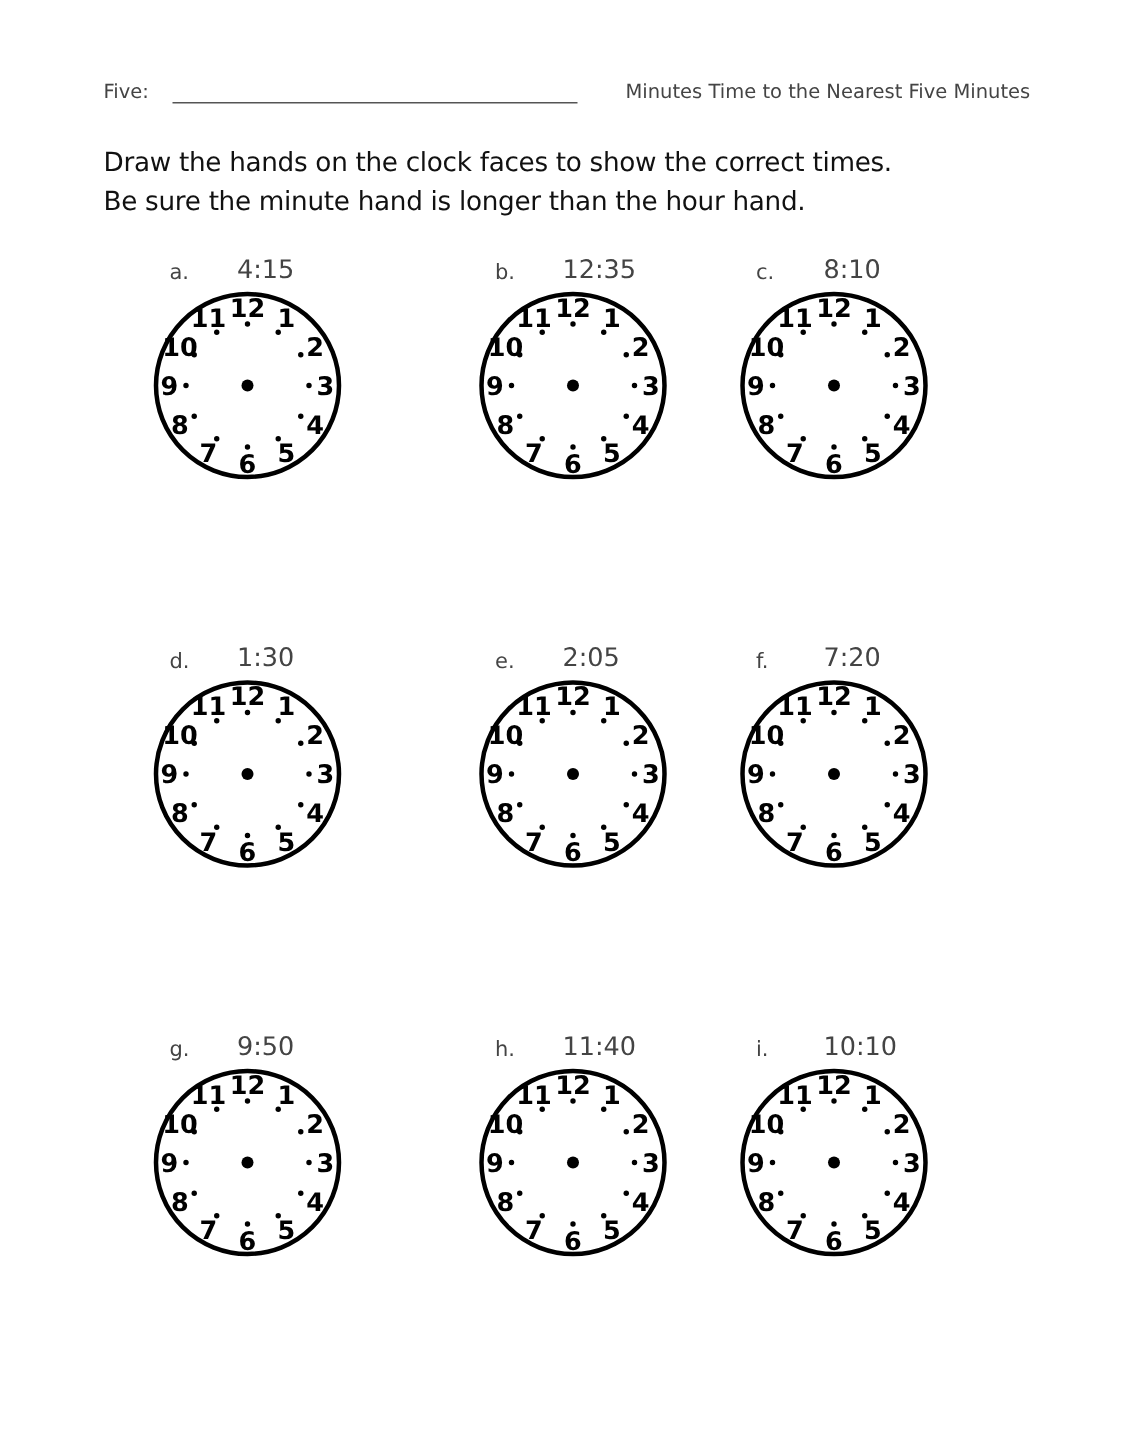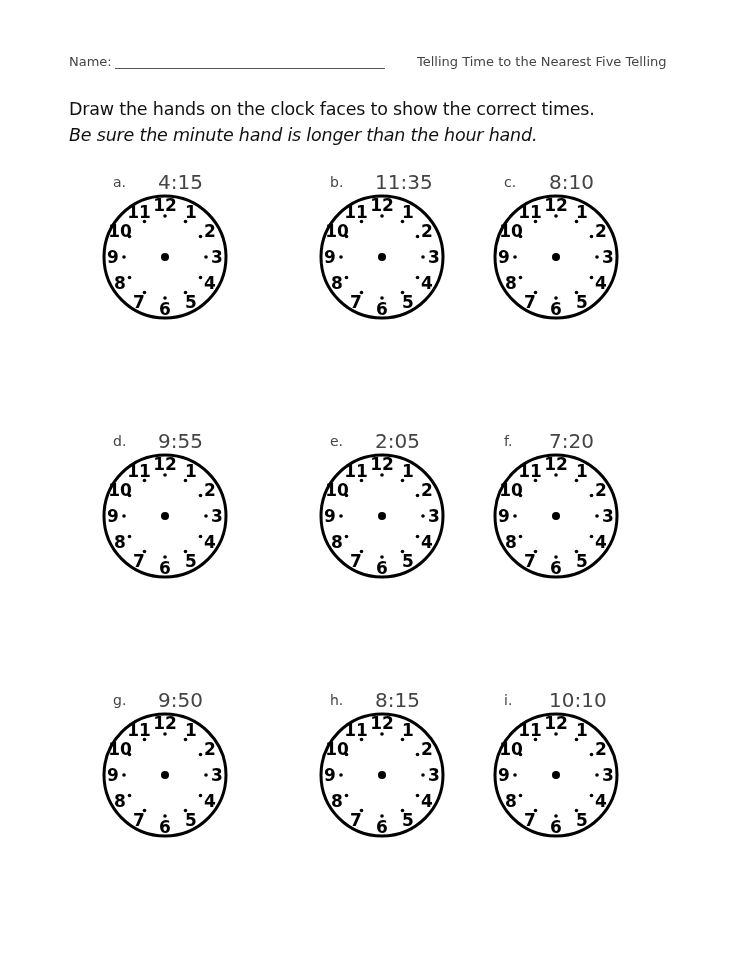--- a/index.html
+++ b/index.html
@@ -3,32 +3,32 @@
 <meta charset="utf-8">
 <style>
   html, body { margin:0; padding:0; background:#ffffff; }
   body { width:749px; height:970px; position:relative; overflow:hidden;
          font-family:"DejaVu Sans", sans-serif; color:#000; }
   .hdr-name { position:absolute; left:69px; top:54px; font-size:13px; color:#444; }
   .hdr-line { position:absolute; left:115px; top:68px; width:270px; border-bottom:1px solid #555; }
   .hdr-title { position:absolute; left:417px; top:54px; font-size:13px; color:#444; }
   .instr { position:absolute; left:69px; font-size:17.5px; color:#111; letter-spacing:-0.2px;text-align:center; }
   .instr1 { top:99px; }
-  .instr2 { top:125px;font-style:italic; }
+  .instr2 { top:125px; }
   .clock { position:absolute; width:135px; height:160px; }
   .clock .letter { position:absolute; left:0; top:0; font-size:14px; color:#444; }
-  .clock .time { position:absolute; left:45px; top:-4px; font-size:20px; color:#444; }
+  .clock .time { position:absolute; left:45px; top:-4px; font-size:17px; color:#444; }
   .clock svg { position:absolute; left:-13px; top:18px; }
 </style>
 </head>
 <body>
 
-<div class="hdr-name">Name:</div>
+<div class="hdr-name">Five:</div>
 <div class="hdr-line"></div>
-<div class="hdr-title">Telling Time to the Nearest Five Telling</div>
+<div class="hdr-title">Minutes Time to the Nearest Five Minutes</div>
 
 <div class="instr instr1">Draw the hands on the clock faces to show the correct times.</div>
 <div class="instr instr2">Be sure the minute hand is longer than the hour hand.</div>
 
 <div class="clock" style="left:113px;top:174px;">
   <span class="letter">a.</span>
   <span class="time">4:15</span>
   <svg class="face" width="130" height="130" viewBox="0 0 130 130">
       <circle cx="65" cy="65" r="61" fill="none" stroke="#000" stroke-width="3"></circle>
       <circle cx="65" cy="24" r="1.8" fill="#000"></circle>
@@ -53,21 +53,21 @@
       <text x="13" y="71" text-anchor="middle" font-size="17" font-weight="bold" font-family="DejaVu Sans, sans-serif" fill="#000">9</text>
       <circle cx="29.492958444838017" cy="44.5" r="1.8" fill="#000"></circle>
       <text x="19.966679003209194" y="44.99999999999999" text-anchor="middle" font-size="17" font-weight="bold" font-family="DejaVu Sans, sans-serif" fill="#000">10</text>
       <circle cx="44.499999999999986" cy="29.492958444838024" r="1.8" fill="#000"></circle>
       <text x="38.99999999999998" y="25.966679003209208" text-anchor="middle" font-size="17" font-weight="bold" font-family="DejaVu Sans, sans-serif" fill="#000">11</text>
       <circle cx="65" cy="65" r="4" fill="#000"></circle>
     </svg>
 </div>
 <div class="clock" style="left:330px;top:174px;">
   <span class="letter">b.</span>
-  <span class="time">11:35</span>
+  <span class="time">12:35</span>
   <svg class="face" width="130" height="130" viewBox="0 0 130 130">
       <circle cx="65" cy="65" r="61" fill="none" stroke="#000" stroke-width="3"></circle>
       <circle cx="65" cy="24" r="1.8" fill="#000"></circle>
       <text x="65" y="19" text-anchor="middle" font-size="17" font-weight="bold" font-family="DejaVu Sans, sans-serif" fill="#000">12</text>
       <circle cx="85.5" cy="29.492958444838017" r="1.8" fill="#000"></circle>
       <text x="91" y="25.966679003209194" text-anchor="middle" font-size="17" font-weight="bold" font-family="DejaVu Sans, sans-serif" fill="#000">1</text>
       <circle cx="100.50704155516199" cy="44.5" r="1.8" fill="#000"></circle>
       <text x="110.03332099679082" y="45" text-anchor="middle" font-size="17" font-weight="bold" font-family="DejaVu Sans, sans-serif" fill="#000">2</text>
       <circle cx="106" cy="65" r="1.8" fill="#000"></circle>
       <text x="117" y="71" text-anchor="middle" font-size="17" font-weight="bold" font-family="DejaVu Sans, sans-serif" fill="#000">3</text>
@@ -118,21 +118,21 @@
       <circle cx="29.492958444838017" cy="44.5" r="1.8" fill="#000"></circle>
       <text x="19.966679003209194" y="44.99999999999999" text-anchor="middle" font-size="17" font-weight="bold" font-family="DejaVu Sans, sans-serif" fill="#000">10</text>
       <circle cx="44.499999999999986" cy="29.492958444838024" r="1.8" fill="#000"></circle>
       <text x="38.99999999999998" y="25.966679003209208" text-anchor="middle" font-size="17" font-weight="bold" font-family="DejaVu Sans, sans-serif" fill="#000">11</text>
       <circle cx="65" cy="65" r="4" fill="#000"></circle>
     </svg>
 </div>
 
 <div class="clock" style="left:113px;top:433px;">
   <span class="letter">d.</span>
-  <span class="time">9:55</span>
+  <span class="time">1:30</span>
   <svg class="face" width="130" height="130" viewBox="0 0 130 130">
       <circle cx="65" cy="65" r="61" fill="none" stroke="#000" stroke-width="3"></circle>
       <circle cx="65" cy="24" r="1.8" fill="#000"></circle>
       <text x="65" y="19" text-anchor="middle" font-size="17" font-weight="bold" font-family="DejaVu Sans, sans-serif" fill="#000">12</text>
       <circle cx="85.5" cy="29.492958444838017" r="1.8" fill="#000"></circle>
       <text x="91" y="25.966679003209194" text-anchor="middle" font-size="17" font-weight="bold" font-family="DejaVu Sans, sans-serif" fill="#000">1</text>
       <circle cx="100.50704155516199" cy="44.5" r="1.8" fill="#000"></circle>
       <text x="110.03332099679082" y="45" text-anchor="middle" font-size="17" font-weight="bold" font-family="DejaVu Sans, sans-serif" fill="#000">2</text>
       <circle cx="106" cy="65" r="1.8" fill="#000"></circle>
       <text x="117" y="71" text-anchor="middle" font-size="17" font-weight="bold" font-family="DejaVu Sans, sans-serif" fill="#000">3</text>
@@ -247,21 +247,21 @@
       <text x="13" y="71" text-anchor="middle" font-size="17" font-weight="bold" font-family="DejaVu Sans, sans-serif" fill="#000">9</text>
       <circle cx="29.492958444838017" cy="44.5" r="1.8" fill="#000"></circle>
       <text x="19.966679003209194" y="44.99999999999999" text-anchor="middle" font-size="17" font-weight="bold" font-family="DejaVu Sans, sans-serif" fill="#000">10</text>
       <circle cx="44.499999999999986" cy="29.492958444838024" r="1.8" fill="#000"></circle>
       <text x="38.99999999999998" y="25.966679003209208" text-anchor="middle" font-size="17" font-weight="bold" font-family="DejaVu Sans, sans-serif" fill="#000">11</text>
       <circle cx="65" cy="65" r="4" fill="#000"></circle>
     </svg>
 </div>
 <div class="clock" style="left:330px;top:692px;">
   <span class="letter">h.</span>
-  <span class="time">8:15</span>
+  <span class="time">11:40</span>
   <svg class="face" width="130" height="130" viewBox="0 0 130 130">
       <circle cx="65" cy="65" r="61" fill="none" stroke="#000" stroke-width="3"></circle>
       <circle cx="65" cy="24" r="1.8" fill="#000"></circle>
       <text x="65" y="19" text-anchor="middle" font-size="17" font-weight="bold" font-family="DejaVu Sans, sans-serif" fill="#000">12</text>
       <circle cx="85.5" cy="29.492958444838017" r="1.8" fill="#000"></circle>
       <text x="91" y="25.966679003209194" text-anchor="middle" font-size="17" font-weight="bold" font-family="DejaVu Sans, sans-serif" fill="#000">1</text>
       <circle cx="100.50704155516199" cy="44.5" r="1.8" fill="#000"></circle>
       <text x="110.03332099679082" y="45" text-anchor="middle" font-size="17" font-weight="bold" font-family="DejaVu Sans, sans-serif" fill="#000">2</text>
       <circle cx="106" cy="65" r="1.8" fill="#000"></circle>
       <text x="117" y="71" text-anchor="middle" font-size="17" font-weight="bold" font-family="DejaVu Sans, sans-serif" fill="#000">3</text>

